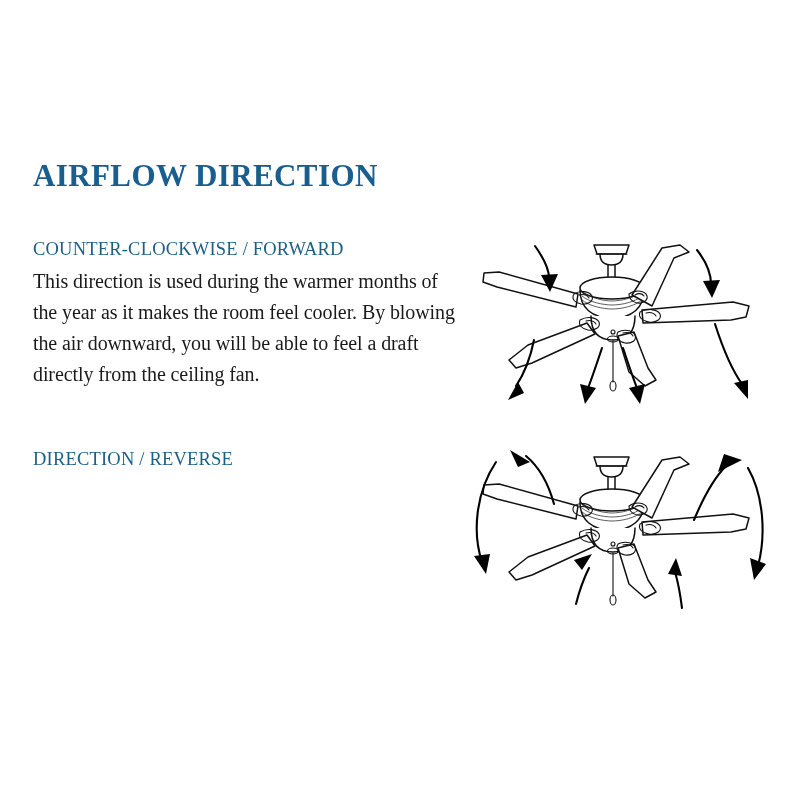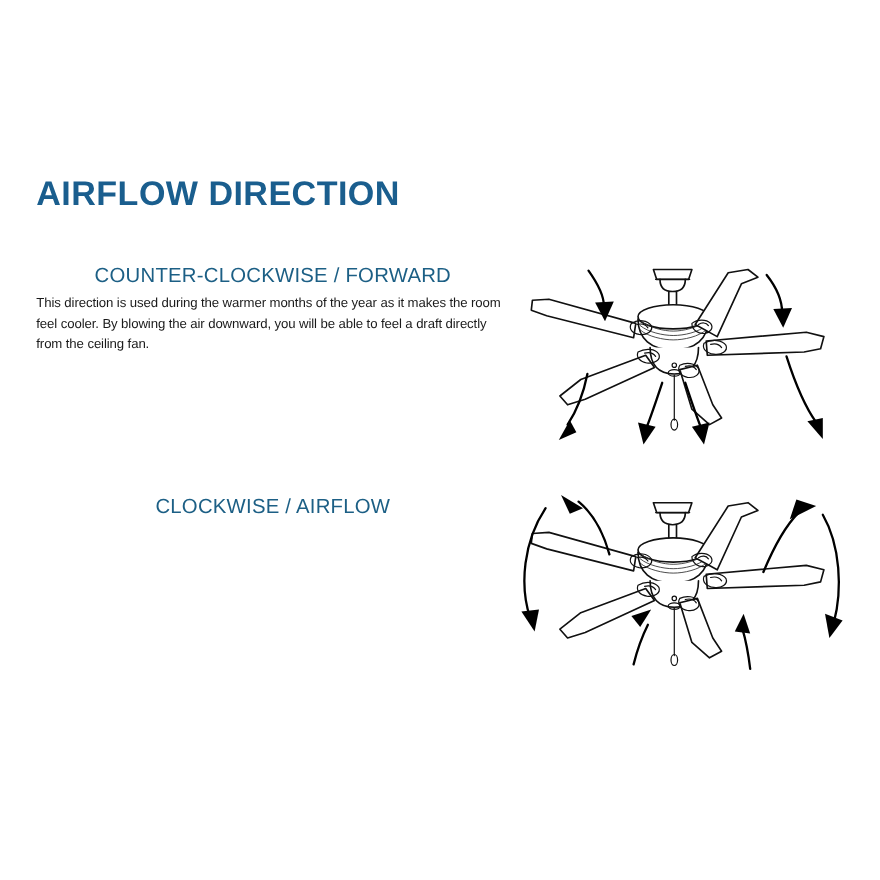--- a/index.html
+++ b/index.html
@@ -13,20 +13,21 @@
     height: 800px;
     font-family: "Liberation Sans", sans-serif;
     color: #1a1a1a;
     overflow: hidden;
   }
   .page {
     position: relative;
     width: 800px;
     height: 800px;
     background: #ffffff;
+    font-family: Liberation Serif, serif;
   }
   .page-title {
     position: absolute;
     left: 33px;
     top: 138px;
     font-size: 31px;
     font-weight: bold;
     letter-spacing: 0.4px;
     color: #1a5e8e;
     line-height: 1.1;
@@ -40,24 +41,23 @@
   .section-1 { top: 238px; }
   .section-2 { top: 448px; }
   .section-heading {
     font-size: 18.5px;
     font-weight: normal;
     color: #1c5f85;
     letter-spacing: 0.2px;
     line-height: 1.25;
     margin: 0 0 5px 0;
     white-space: nowrap;
-    text-align: center;
   }
   .section-body {
-    font-size: 12px;
+    font-size: 20px;
     line-height: 1.55;
     color: #1a1a1a;
     margin: 0;
     letter-spacing: -0.1px;
   }
   .fan-figure {
     position: absolute;
   }
   .fan-figure-1 { left: 466px; top: 232px; width: 310px; height: 185px; }
   .fan-figure-2 { left: 466px; top: 432px; width: 310px; height: 200px; }
@@ -149,21 +149,21 @@
         <path class="arrow-line" d="M231 18 C242 32 245 42 245 52"></path>
         <path class="arrow-head" d="M237 49 L246 66 L254 48 Z"></path>
 
         <path class="arrow-line" d="M249 92 C258 120 266 138 276 152"></path>
         <path class="arrow-head" d="M268 151 L282 167 L282 148 Z"></path>
       </g>
     </svg>
   </div>
 
   <div class="section section-2">
-    <h2 class="section-heading">CLOCKWISE / AIRFLOW</h2>
+    <h2 class="section-heading">DIRECTION / REVERSE</h2>
   </div>
 
   <div class="fan-figure fan-figure-2">
     <svg viewBox="0 0 310 200" xmlns="http://www.w3.org/2000/svg">
 
       <g>
 
         <path class="ink" d="M128 25 L163 25 L160 34 L131 34 Z"></path>
         <path class="ink-thin" d="M130 34 L161 34"></path>
         <path class="ink" d="M134 34 C134 42 139 45 145.5 45 C152 45 157 42 157 34"></path>

